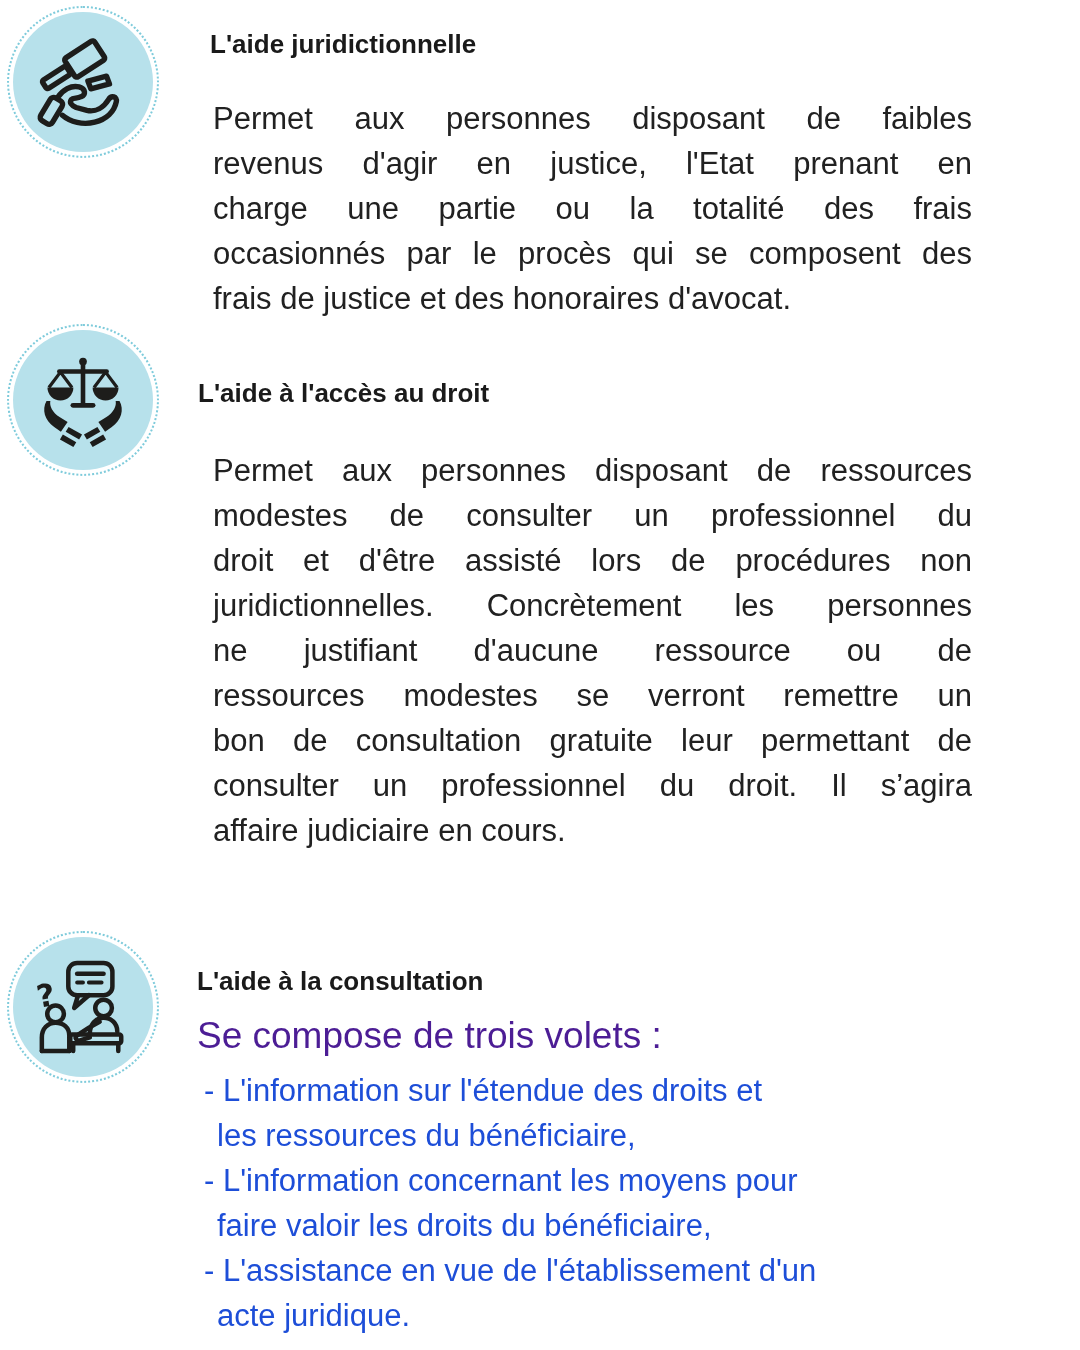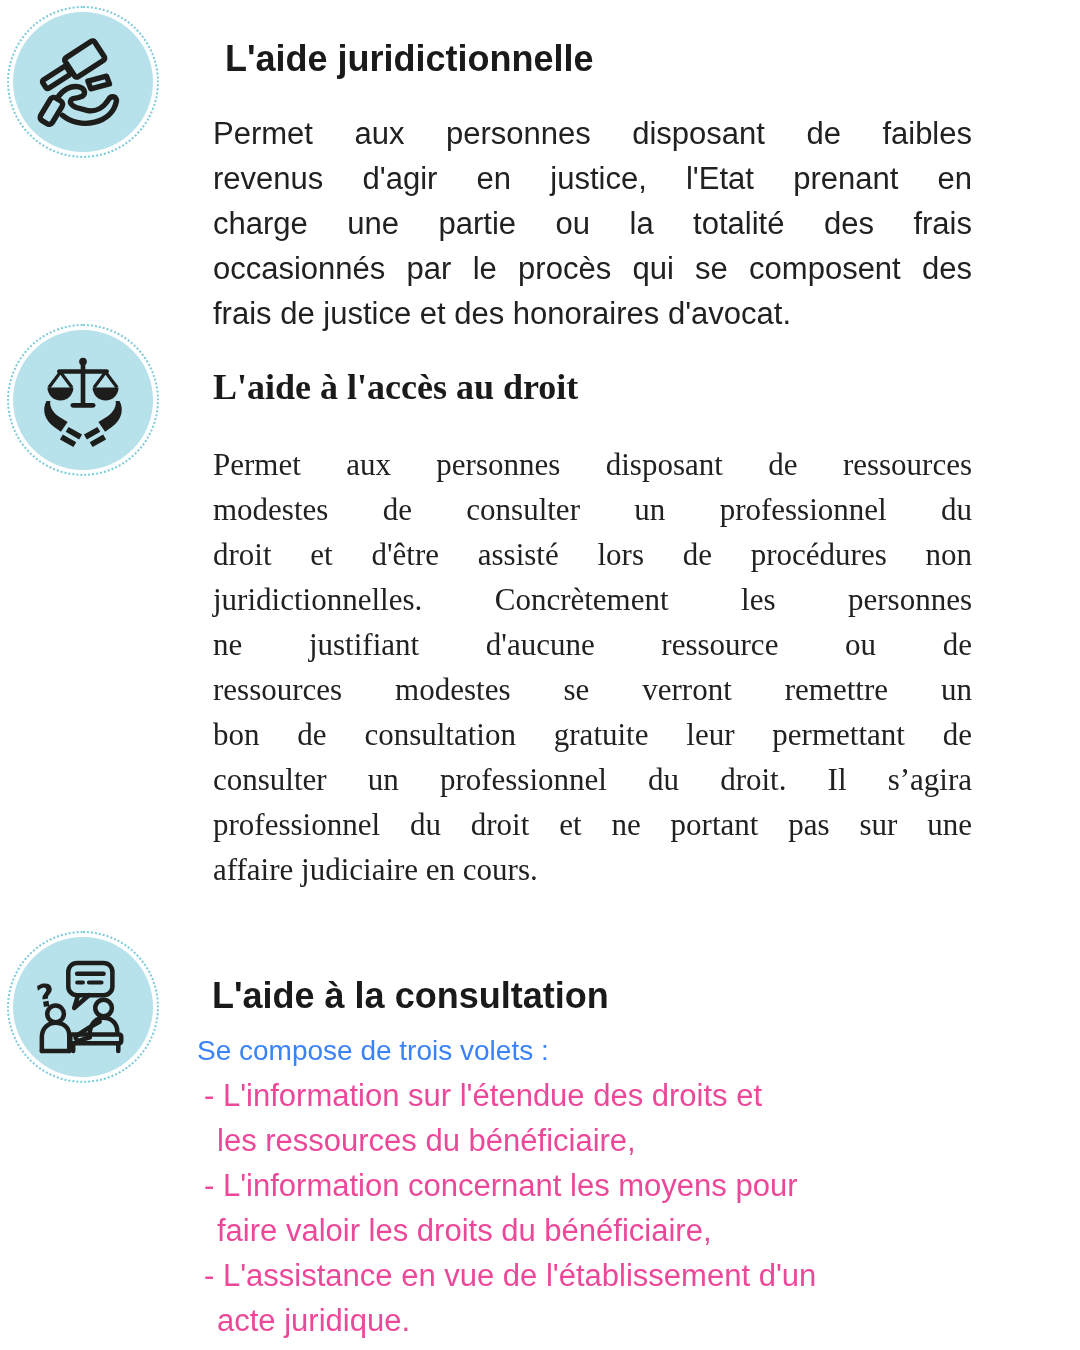--- a/index.html
+++ b/index.html
@@ -24,37 +24,37 @@
     display:flex;align-items:center;justify-content:center;
   }
   .circle svg{width:98px;height:98px;display:block;}
   .i1{left:7px;top:6px;}
   .i2{left:7px;top:324px;}
   .i3{left:7px;top:931px;}
 
   
   .textblock{position:absolute;}
   .tb1{left:210px;top:24px;width:775px;}
-  .tb2{left:198px;top:352px;width:785px;font-family:Liberation Serif, serif;}
+  .tb2{left:198px;top:373px;width:785px;}
   .tb3{left:197px;top:961px;width:786px;}
   h2{
-    margin:15px;font-size:36px;line-height:40px;font-weight:bold;color:#1a1a1a;
+    margin:0;font-size:26px;line-height:40px;font-weight:bold;color:#1a1a1a;
     letter-spacing:0;
   }
   .tb1 h2{margin-bottom:32px;}
   .tb2 h2{margin-bottom:35px;}
   .tb3 h2{margin-bottom:12px;}
   .para{font-size:31px;line-height:45px;width:759px;color:#212121;}
   .tb1 .para{margin-left:3px;margin-top:8px;}
   .tb2 .para{margin-left:15px;}
   .tline{display:block;}
   .para .tline{text-align-last:justify;}
   .para .tline-last{text-align-last:left;}
-  .intro{font-size:28px;line-height:45px;color:#3b82f6;}
-  .bullets{font-size:31px;line-height:45px;width:765px;color:#ec4899;}
+  .intro{font-size:37px;line-height:45px;margin-bottom:10px;color:#4c1d95;}
+  .bullets{font-size:31px;line-height:45px;width:765px;color:#1d4ed8;}
   .bullet .tline{margin-left:20px;}
   .bullet .tline:first-child{margin-left:7px;}
 </style>
 </head>
 <body>
 
 <div class="page">
 
   <div class="icon-wrap i1">
     <div class="circle">
@@ -115,21 +115,20 @@
     <h2>L'aide à l'accès au droit</h2>
     <div class="para">
         <span class="tline">Permet aux personnes disposant de ressources</span>
         <span class="tline">modestes de consulter un professionnel du</span>
         <span class="tline">droit et d'être assisté lors de procédures non</span>
         <span class="tline">juridictionnelles. Concrètement les personnes</span>
         <span class="tline">ne justifiant d'aucune ressource ou de</span>
         <span class="tline">ressources modestes se verront remettre un</span>
         <span class="tline">bon de consultation gratuite leur permettant de</span>
         <span class="tline">consulter un professionnel du droit. Il s’agira</span>
-        <span class="tline">professionnel du droit et ne portant pas sur une</span>
         <span class="tline tline-last">affaire judiciaire en cours.</span>
       </div>
   </div>
 
   <div class="icon-wrap i3">
     <div class="circle">
       <svg viewBox="0 0 100 100">
         <g fill="none" stroke="#1d1d1b" stroke-width="4.6" stroke-linecap="round" stroke-linejoin="round">
           <rect x="35" y="5" width="45" height="33" rx="9"></rect>
           <path d="M45 38 L41 51 L56 38"></path>

